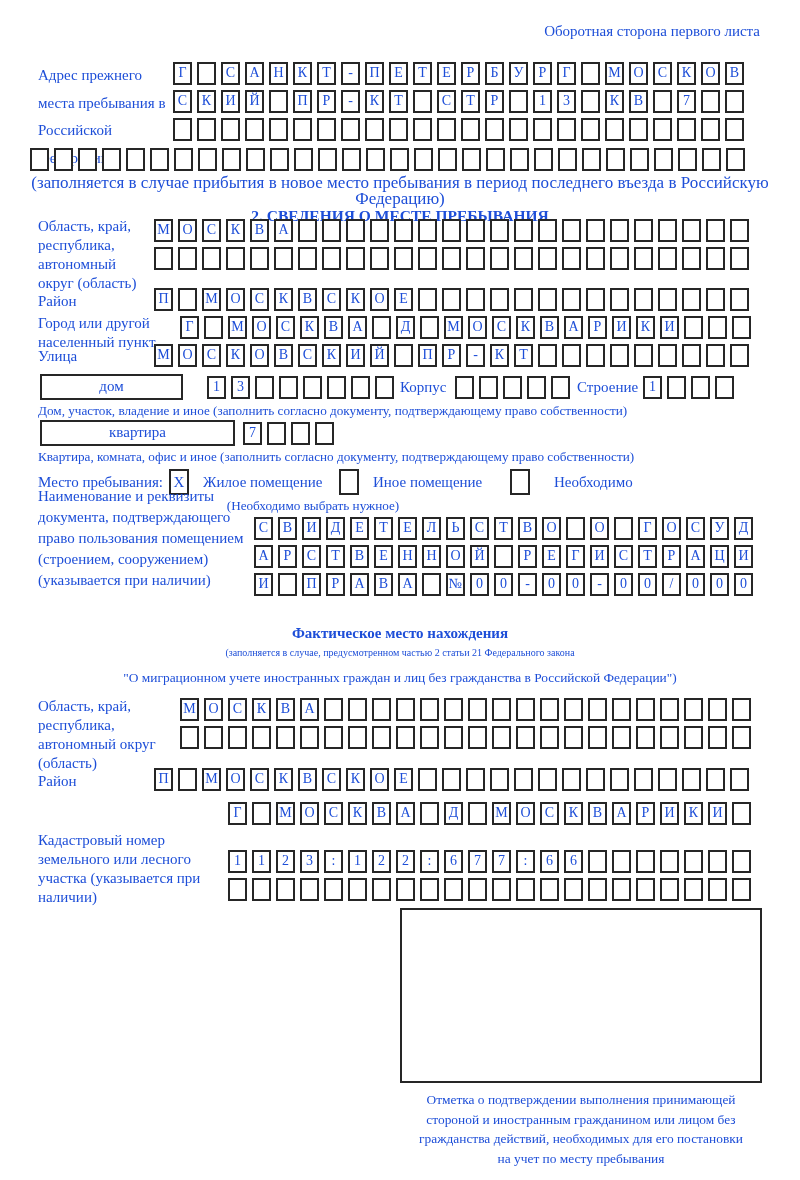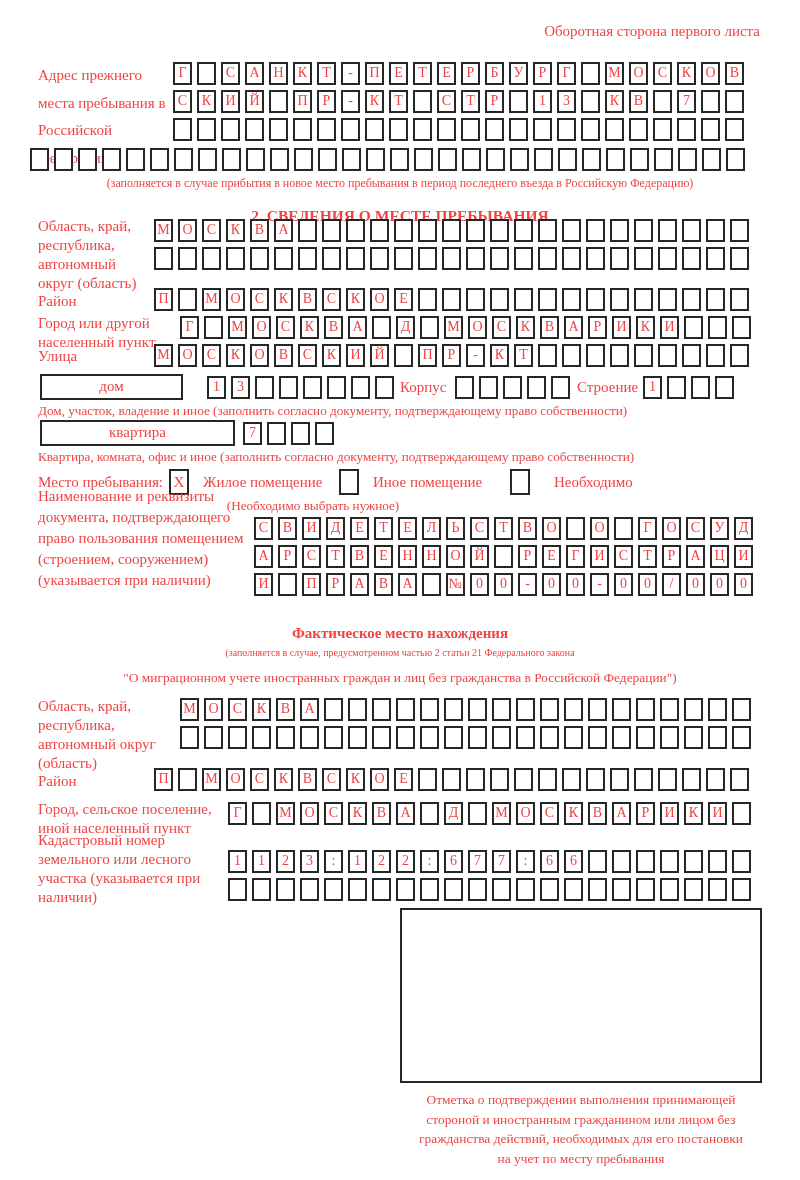--- a/index.html
+++ b/index.html
@@ -1,17 +1,17 @@
 <!DOCTYPE html>
 <html><head>
 <meta charset="utf-8">
 <style>
   html,body{margin:0;padding:0;background:#fff;}
   #page{position:relative;width:800px;height:1180px;background:#ffffff;overflow:hidden;
-        font-family:"Liberation Serif","DejaVu Serif",serif;color:#ef4444;}
+        font-family:"Liberation Serif","DejaVu Serif",serif;color:#1d4ed8;}
   .cellrow{position:absolute;display:flex;gap:5px;}
   .cell{flex:0 0 19px;width:19px;height:23px;border:2px solid #262626;box-sizing:border-box;
         background:#fff;font-size:14px;line-height:18px;text-align:center;font-weight:400;}
   .lbl{position:absolute;font-size:15px;line-height:19px;}
   .cap{position:absolute;font-size:13.2px;line-height:16px;}
   .centered{left:0;width:800px;text-align:center;}
   .bold{font-weight:bold;}
   .fieldbox{position:absolute;height:26px;border:2px solid #262626;box-sizing:border-box;
             text-align:center;font-size:15px;line-height:21px;background:#fff;}
   .chk{position:absolute;width:20px;height:26px;border:2px solid #262626;box-sizing:border-box;
@@ -129,21 +129,21 @@
       <div class="cell"></div>
       <div class="cell"></div>
       <div class="cell"></div>
       <div class="cell"></div>
       <div class="cell"></div>
       <div class="cell"></div>
       <div class="cell"></div>
       <div class="cell"></div>
       <div class="cell"></div>
     </div>
-  <div class="cap centered" style="top:175px;font-size:12px;">(заполняется в случае прибытия в новое место пребывания в период последнего въезда в Российскую Федерацию)</div>
+  <div class="cap centered" style="top:175px;font-size:17px;">(заполняется в случае прибытия в новое место пребывания в период последнего въезда в Российскую Федерацию)</div>
 
   <div class="lbl bold centered" style="top:195px;font-size:15.5px;margin-top:11px;">2. СВЕДЕНИЯ О МЕСТЕ ПРЕБЫВАНИЯ</div>
 
   <div class="lbl" style="top:217px;left:38px;width:112px;">Область, край, республика, автономный округ (область)</div>
   <div class="cellrow" style="top:219px;left:154px;">
       <div class="cell">М</div>
       <div class="cell">О</div>
       <div class="cell">С</div>
       <div class="cell">К</div>
       <div class="cell">В</div>
@@ -479,21 +479,20 @@
       <div class="cell"></div>
       <div class="cell"></div>
       <div class="cell"></div>
       <div class="cell"></div>
       <div class="cell"></div>
       <div class="cell"></div>
       <div class="cell"></div>
       <div class="cell"></div>
     </div>
 
-  <div class="lbl" style="top:800px;left:38px;width:205px;">Город, сельское поселение, иной населенный пункт</div>
   <div class="cellrow" style="top:802px;left:228px;">
       <div class="cell">Г</div>
       <div class="cell"></div>
       <div class="cell">М</div>
       <div class="cell">О</div>
       <div class="cell">С</div>
       <div class="cell">К</div>
       <div class="cell">В</div>
       <div class="cell">А</div>
       <div class="cell"></div>

